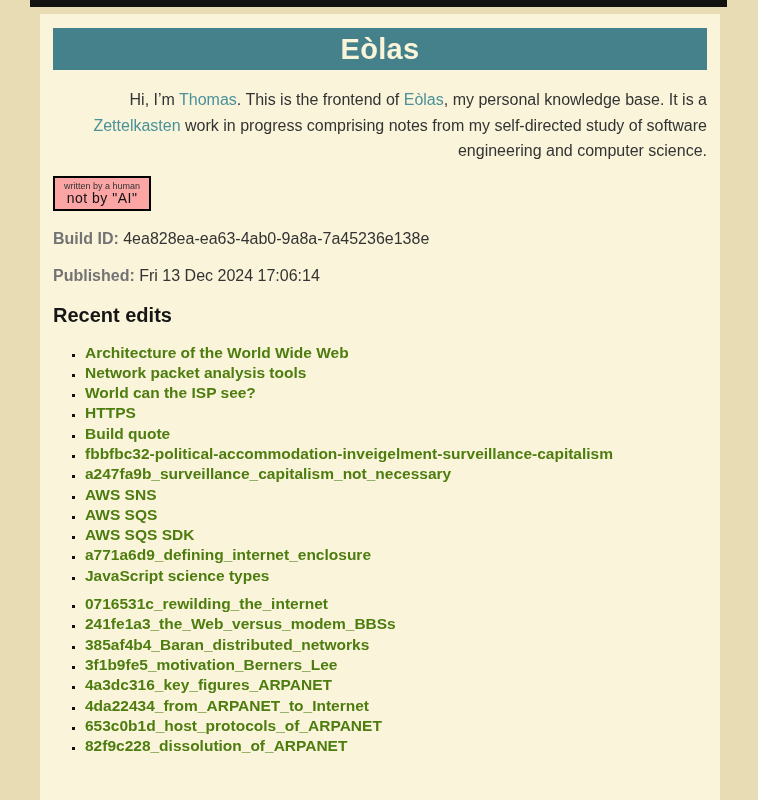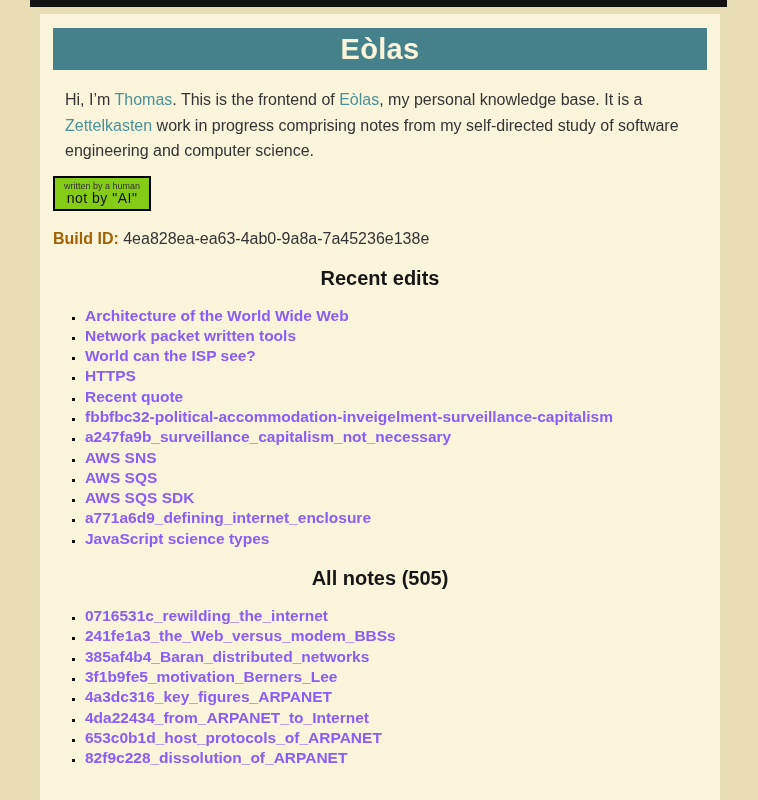--- a/index.html
+++ b/index.html
@@ -43,68 +43,68 @@
     font-weight: bold;
     color: #faf5da;
     letter-spacing: 0.3px;
   }
 
   .intro {
     margin: 17px 0 6px 12px;
     font-size: 16px;
     line-height: 25.5px;
     color: #333;
+    text-align: right;
   }
   .intro a {
     color: #4a919a;
     text-decoration: none;
   }
 
   .badge {
     display: inline-block;
     margin: 6px 0 0 0;
     border: 2px solid #000;
-    background: #84cc16;
+    background: #fca5a5;
     color: #222;
     text-align: center;
     padding: 3px 9px 3px 9px;
     text-decoration: none;
     line-height: normal;
   }
   .badge .line1 { display: block; font-size: 9px;  line-height: 10px; color: #333; }
   .badge .line2 { display: block; font-size: 14px; line-height: 15px; letter-spacing: 0.5px; color: #111; }
 
   .meta {
     margin: 19px 0;
     font-size: 16px;
     color: #333;
   }
-  .meta b { color: #a16207; }
+  .meta b { color: #737373; }
 
   h2 {
     margin: 18px 0 16px 0;
     font-size: 20px;
     font-weight: bold;
     color: #161616;
-    text-align: center;
   }
 
   ul.note-list {
     margin: 0 0 8px 0;
     padding: 0 0 0 32px;
     list-style: square;
   }
   ul.note-list li {
     font-size: 15.5px;
     line-height: 20.3px;
     color: #1a1a1a;
   }
   ul.note-list li::marker { font-size: 11px; color: #111; }
   ul.note-list a {
-    color: #8b5cf6;
+    color: #4d7c0f;
     font-weight: bold;
     text-decoration: none;
   }
 </style>
 </head>
 <body>
 
 <div class="stage">
 
   <div class="top-bar"></div>
@@ -120,38 +120,41 @@
     <a class="badge" href="#">
       <span class="line1">written by a human</span>
       <span class="line2">not by "AI"</span>
     </a>
 
     <p class="meta">
       <b>Build ID:</b>
       <span>4ea828ea-ea63-4ab0-9a8a-7a45236e138e</span>
     </p>
 
+    <p class="meta">
+      <b>Published:</b>
+      <span>Fri 13 Dec 2024 17:06:14</span>
+    </p>
 
     <h2>Recent edits</h2>
     <ul class="note-list">
         <li><a href="#">Architecture of the World Wide Web</a></li>
-        <li><a href="#">Network packet written tools</a></li>
+        <li><a href="#">Network packet analysis tools</a></li>
         <li><a href="#">World can the ISP see?</a></li>
         <li><a href="#">HTTPS</a></li>
-        <li><a href="#">Recent quote</a></li>
+        <li><a href="#">Build quote</a></li>
         <li><a href="#">fbbfbc32-political-accommodation-inveigelment-surveillance-capitalism</a></li>
         <li><a href="#">a247fa9b_surveillance_capitalism_not_necessary</a></li>
         <li><a href="#">AWS SNS</a></li>
         <li><a href="#">AWS SQS</a></li>
         <li><a href="#">AWS SQS SDK</a></li>
         <li><a href="#">a771a6d9_defining_internet_enclosure</a></li>
         <li><a href="#">JavaScript science types</a></li>
       </ul>
 
-    <h2>All notes (505)</h2>
     <ul class="note-list">
         <li><a href="#">0716531c_rewilding_the_internet</a></li>
         <li><a href="#">241fe1a3_the_Web_versus_modem_BBSs</a></li>
         <li><a href="#">385af4b4_Baran_distributed_networks</a></li>
         <li><a href="#">3f1b9fe5_motivation_Berners_Lee</a></li>
         <li><a href="#">4a3dc316_key_figures_ARPANET</a></li>
         <li><a href="#">4da22434_from_ARPANET_to_Internet</a></li>
         <li><a href="#">653c0b1d_host_protocols_of_ARPANET</a></li>
         <li><a href="#">82f9c228_dissolution_of_ARPANET</a></li>
       </ul>

